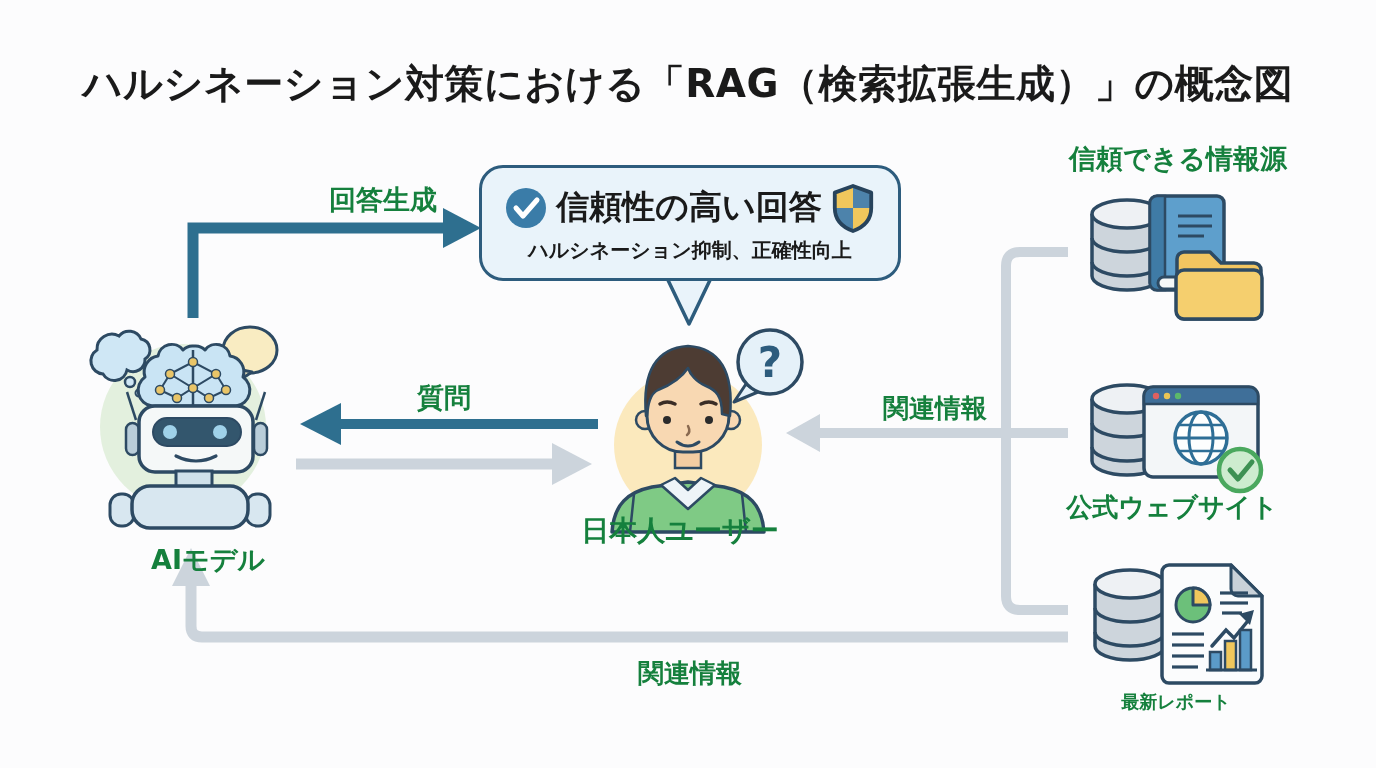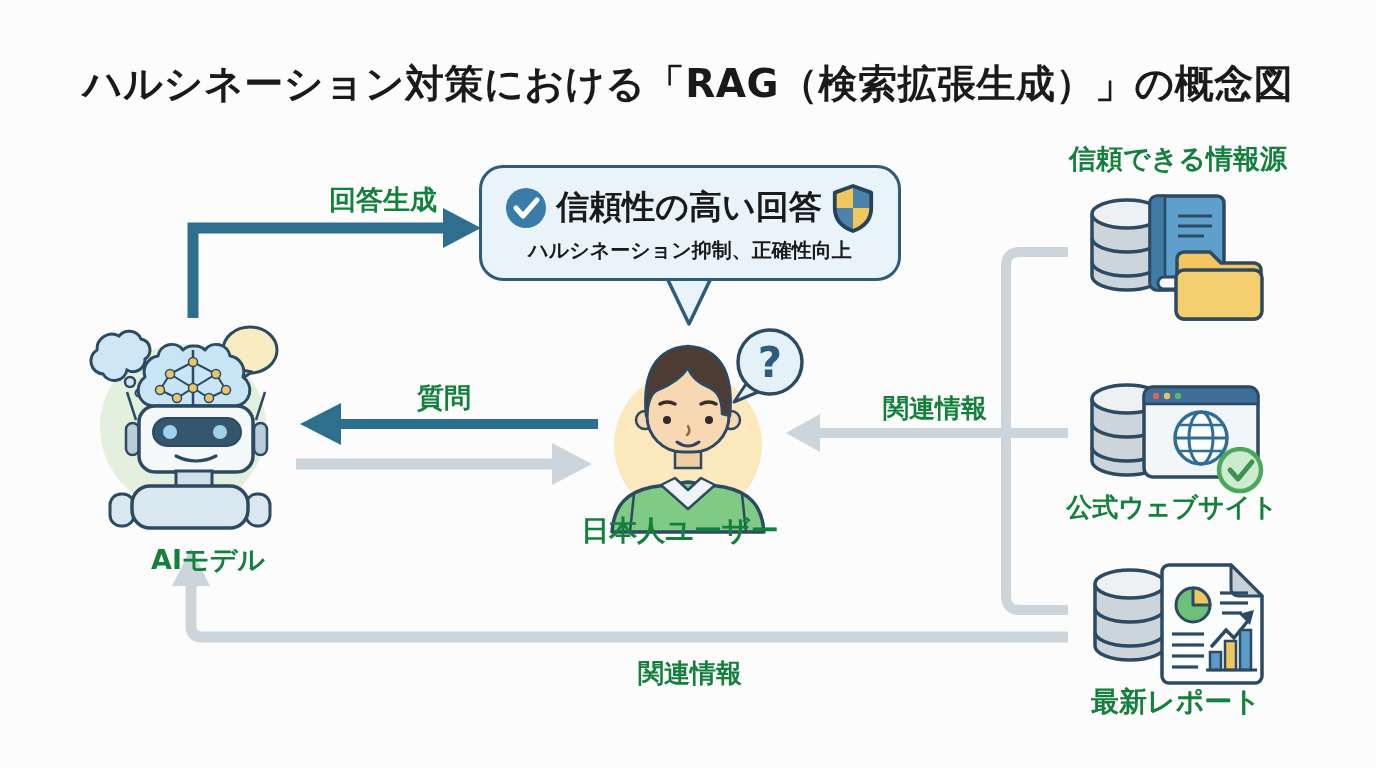--- a/index.html
+++ b/index.html
@@ -239,14 +239,14 @@
   <div class="label" style="left:343px; top:200px; font-size:27px;margin-left:40px;">回答生成</div>
   <div class="label" style="left:444px; top:398px; font-size:27px;">質問</div>
   <div class="label" style="left:935px; top:408px; font-size:26px;">関連情報</div>
   <div class="label" style="left:690px; top:673px; font-size:26px;">関連情報</div>
 
   <div class="label" style="left:208px; top:531px; font-size:27px;margin-top:29px;">AIモデル</div>
   <div class="label" style="left:680px; top:531px; font-size:28px;">日本人ユーザー</div>
 
   <div class="label" style="left:1178px; top:159px; font-size:27px;">信頼できる情報源</div>
   <div class="label" style="left:1172px; top:507px; font-size:26px;">公式ウェブサイト</div>
-  <div class="label" style="left:1176px; top:702px; font-size:28px;">最新レポート</div>
+  <div class="label" style="left:1176px; top:702px; font-size:18px;">最新レポート</div>
 </div>
 
 </body></html>

